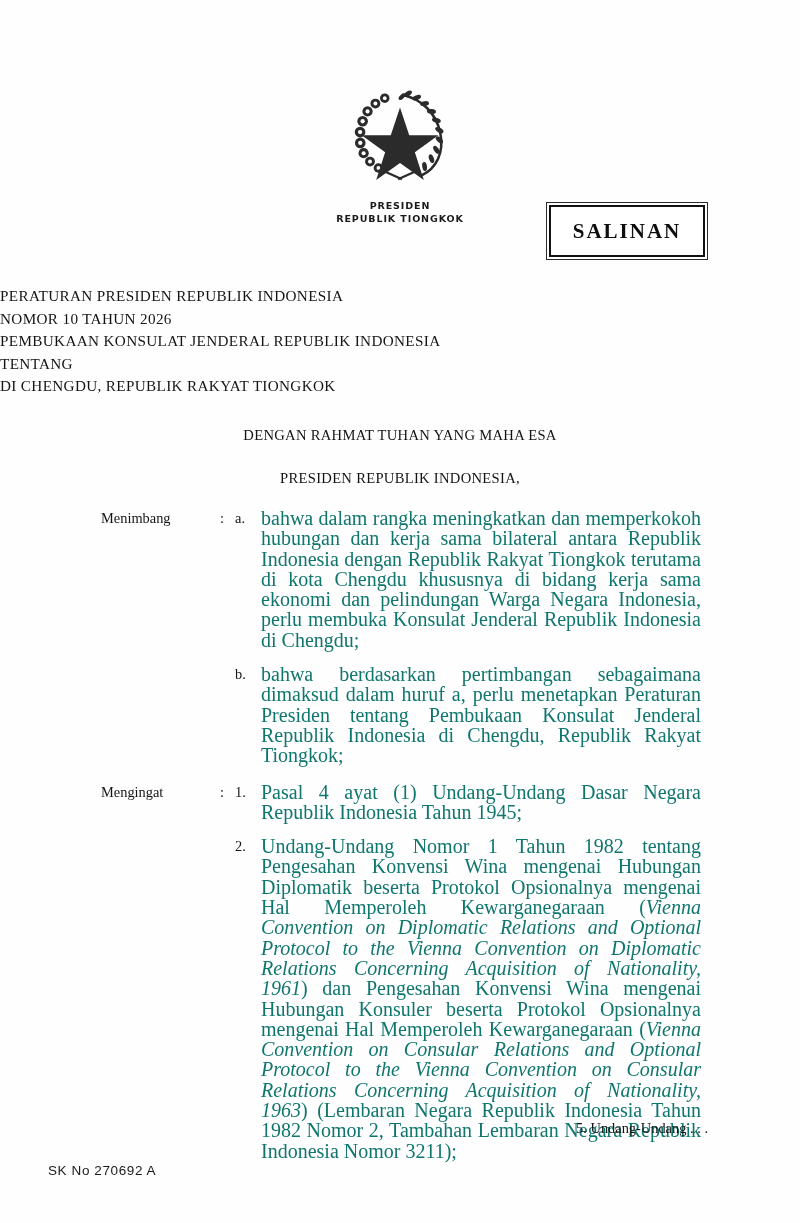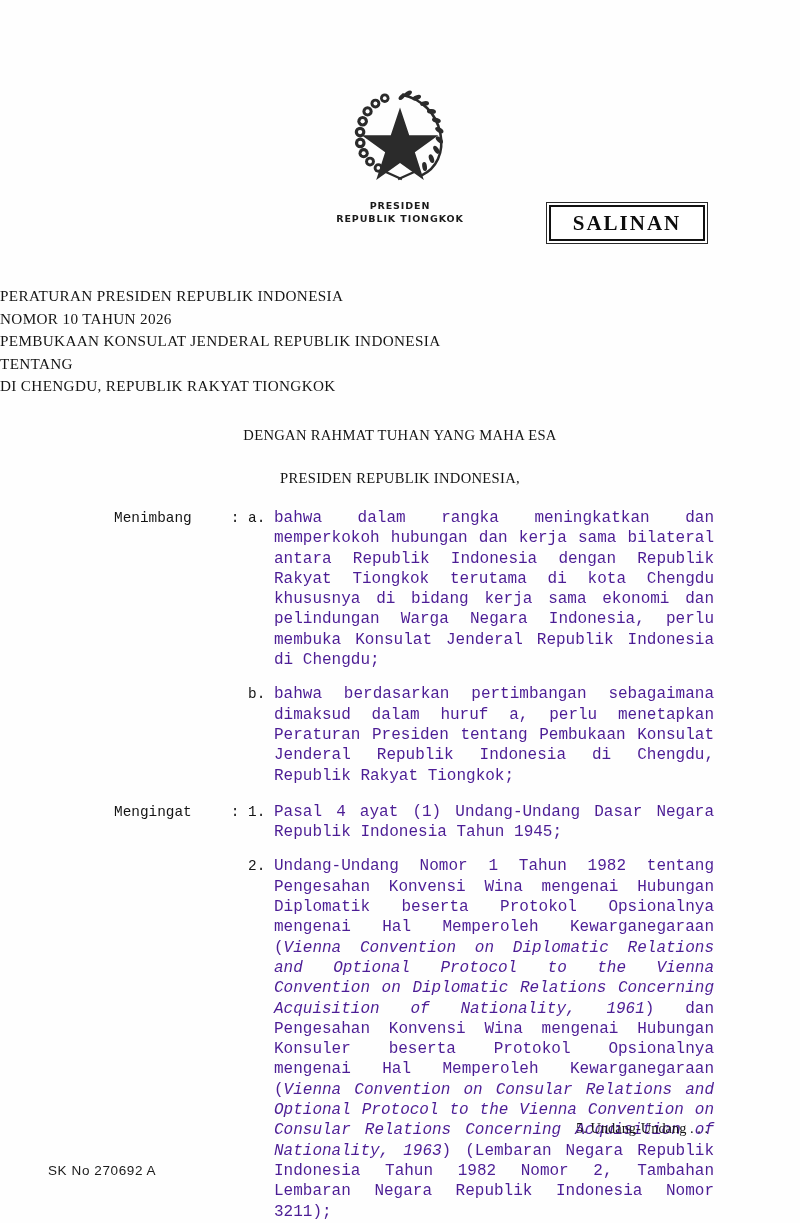--- a/index.html
+++ b/index.html
@@ -54,21 +54,21 @@
     letter-spacing: 0.9px;
     line-height: 12.5px;
     color: #1a1a1a;
   }
 
   .salinan-stamp {
     position: absolute;
     left: 546px;
     top: 124px;
     width: 162px;
-    height: 42px;
+    height: 58px;
     border: 1px solid #2a2a2a;
     padding: 2px;
     box-sizing: border-box;
     background: #ffffff;
   }
   .salinan-inner {
     width: 100%;
     height: 100%;
     border: 2px solid #111111;
     box-sizing: border-box;
@@ -107,24 +107,23 @@
     font-size: 14.6px;
     line-height: 20px;
     letter-spacing: 0.3px;
     color: #141414;
   }
   .preamble-gap { height: 23px; }
 
   
   .clauses {
     position: absolute;
-    left: 114px;
+    left: 101px;
     top: 508px;
     width: 600px;
-    font-family: Liberation Mono, monospace;
   }
   .clause-row {
     display: flex;
     align-items: flex-start;
     width: 100%;
   }
 
   .clause-label {
     width: 108px;
     flex: 0 0 108px;
@@ -152,25 +151,25 @@
   .item:last-child { margin-bottom: 0; }
   .item-marker {
     width: 26px;
     flex: 0 0 26px;
     font-size: 14.4px;
     line-height: 20.3px;
     color: #141414;
   }
   .item-body {
     flex: 1 1 auto;
-    font-size: 16px;
+    font-size: 20px;
     line-height: 20.3px;
     text-align: justify;
     text-align-last: left;
-    color: #4c1d95;
+    color: #0f766e;
     hyphens: none;
   }
   .item-body i { font-style: italic; }
 
   .spacer-md { height: 16px; }
 
   
   .continuation {
     position: absolute;
     right: 92px;

